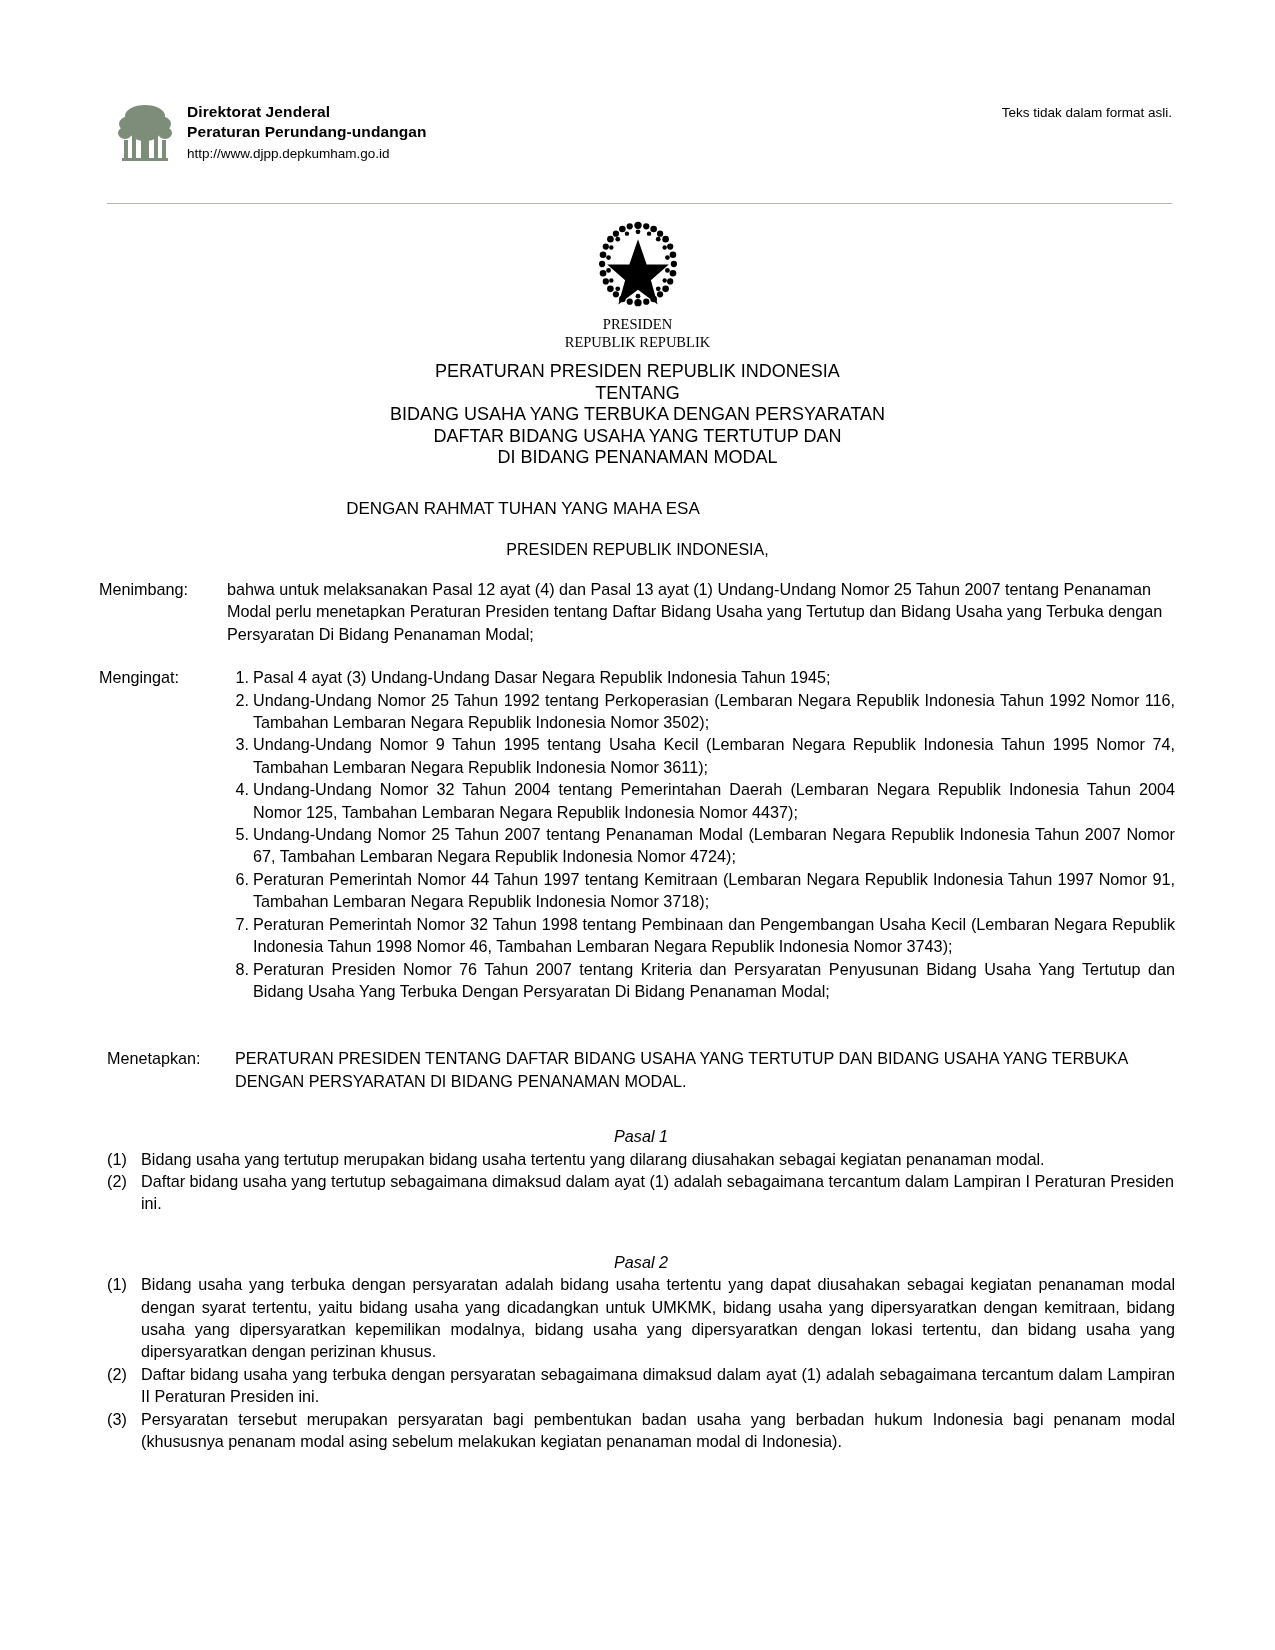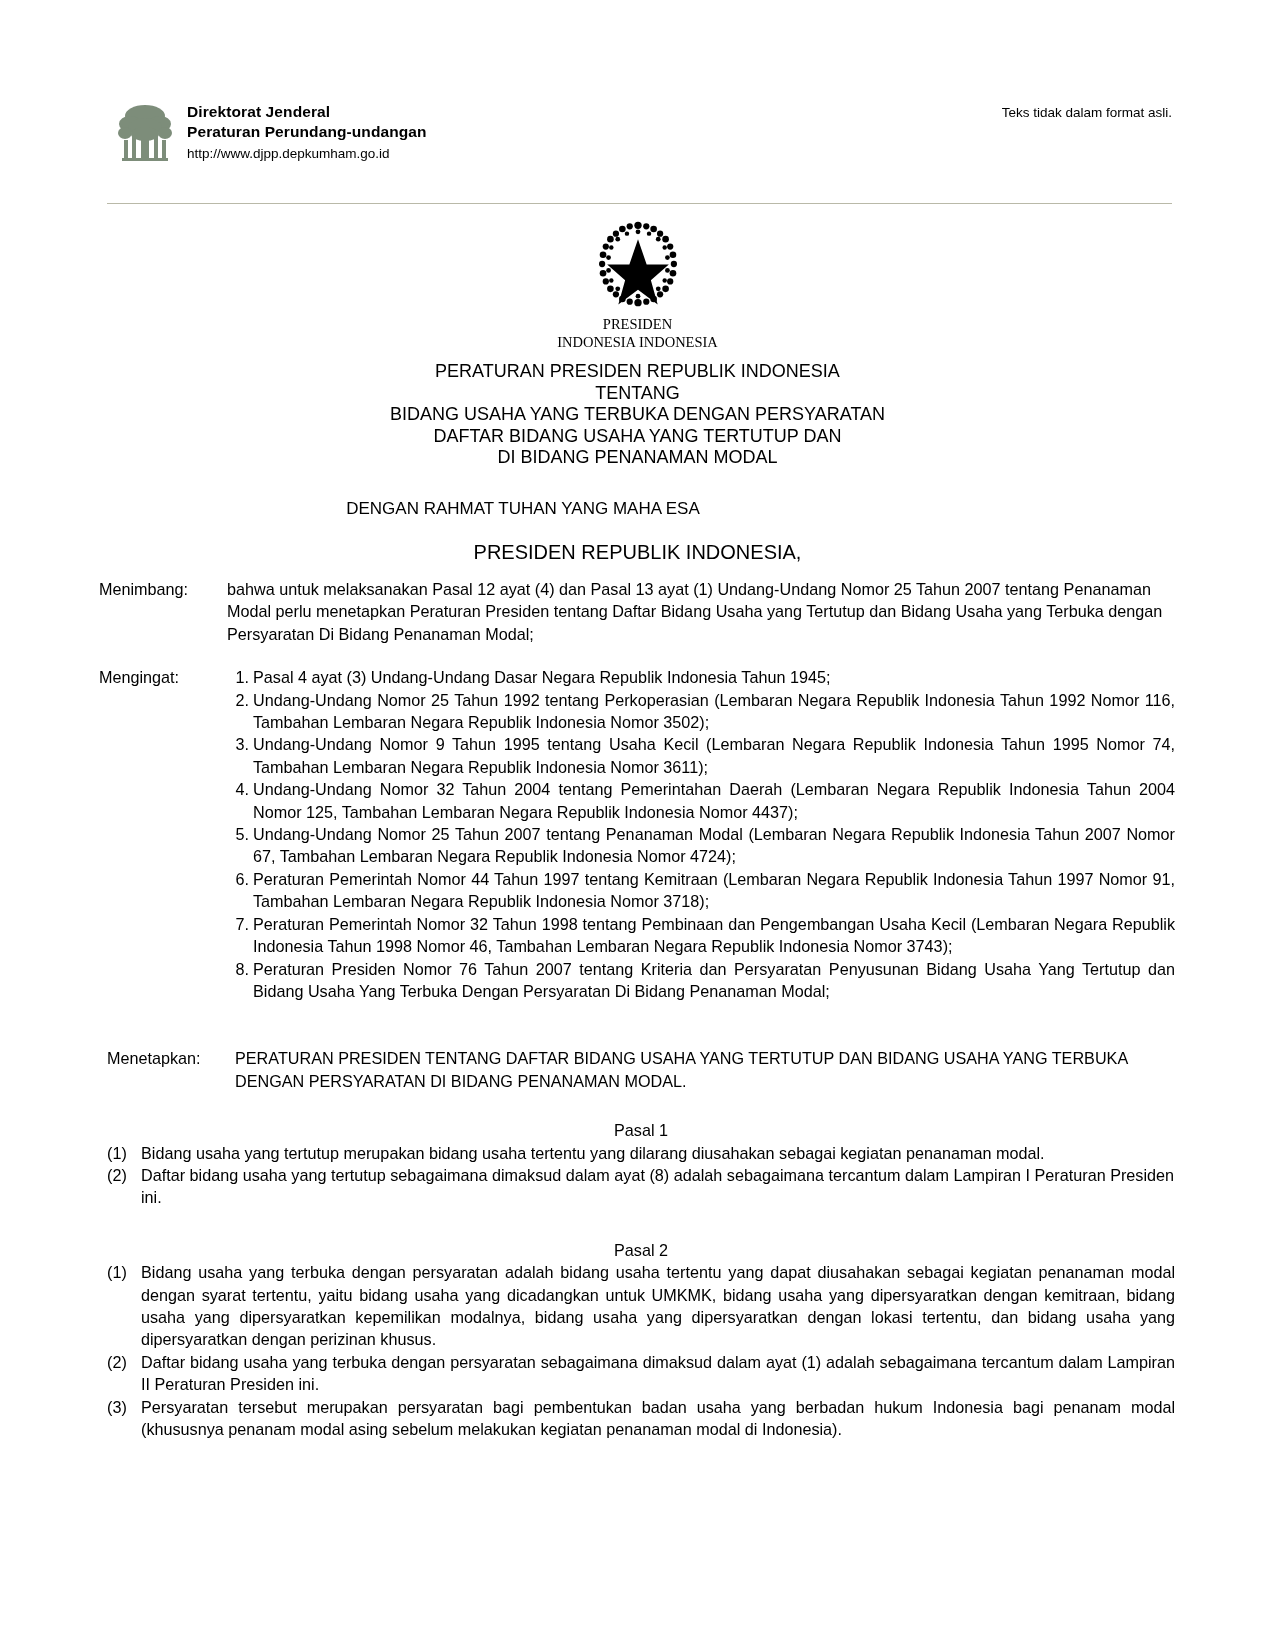--- a/index.html
+++ b/index.html
@@ -110,21 +110,21 @@
     width: 1046px;
     text-align: center;
     font-size: 17px;
   }
   .subtitle2 {
     position: absolute;
     left: 0;
     top: 541px;
     width: 1275px;
     text-align: center;
-    font-size: 20px;
+    font-size: 16px;
   }
 
   
   .body-area {
     position: absolute;
     left: 107px;
     top: 578px;
     width: 1068px;
     font-size: 16.2px;
     line-height: 22.4px;
@@ -184,21 +184,22 @@
   }
 
   .center-line {
     text-align: center;
     width: 100%;
   }
 
   
   .pasal-head {
     text-align: center;
-    margin-top: 6px;
+    margin-top: 12px;
+    font-style: italic;
   }
   ol.ayatlist {
     margin: 0;
     padding: 0;
     list-style: none;
   }
   ol.ayatlist > li {
     position: relative;
     padding-left: 34px;
     text-align: justify;
@@ -304,21 +305,21 @@
               <circle cx="38" cy="83" r="2.4"></circle>
             <circle cx="50" cy="85" r="2.6"></circle>
           </g>
 
           <polygon points="50,23 59.4,50.6 83.5,50.6 64.0,67.6 71.4,94.0 50,78.0 28.6,94.0 36.0,67.6 16.5,50.6 40.6,50.6"></polygon>
         </g>
       </svg>
     </div>
     <div class="seal-caption">
       <div>PRESIDEN</div>
-      <div>INDONESIA INDONESIA</div>
+      <div>REPUBLIK REPUBLIK</div>
     </div>
   </div>
 
   <div class="titleblock">
     <div>PERATURAN PRESIDEN REPUBLIK INDONESIA</div>
     <div>TENTANG</div>
     <div>BIDANG USAHA YANG TERBUKA DENGAN PERSYARATAN</div>
     <div>DAFTAR BIDANG USAHA YANG TERTUTUP DAN</div>
     <div>DI BIDANG PENANAMAN MODAL</div>
   </div>
@@ -391,21 +392,21 @@
     <div class="gap-md"></div>
 
     <div class="pasal-head">Pasal 1</div>
     <ol class="ayatlist">
       <li>
         <span class="anum">(1)</span>
         <span class="atxt">Bidang usaha yang tertutup merupakan bidang usaha tertentu yang dilarang diusahakan sebagai kegiatan penanaman modal.</span>
       </li>
       <li>
         <span class="anum">(2)</span>
-        <span class="atxt noj">Daftar bidang usaha yang tertutup sebagaimana dimaksud dalam ayat (8) adalah sebagaimana tercantum dalam Lampiran I Peraturan Presiden ini.</span>
+        <span class="atxt noj">Daftar bidang usaha yang tertutup sebagaimana dimaksud dalam ayat (1) adalah sebagaimana tercantum dalam Lampiran I Peraturan Presiden ini.</span>
       </li>
     </ol>
 
     <div class="gap-lg"></div>
 
     <div class="pasal-head">Pasal 2</div>
     <ol class="ayatlist">
       <li>
         <span class="anum">(1)</span>
         <span class="atxt">Bidang usaha yang terbuka dengan persyaratan adalah bidang usaha tertentu yang dapat diusahakan sebagai kegiatan penanaman modal dengan syarat tertentu, yaitu bidang usaha yang dicadangkan untuk UMKMK, bidang usaha yang dipersyaratkan dengan kemitraan, bidang usaha yang dipersyaratkan kepemilikan modalnya, bidang usaha yang dipersyaratkan dengan lokasi tertentu, dan bidang usaha yang dipersyaratkan dengan perizinan khusus.</span>

